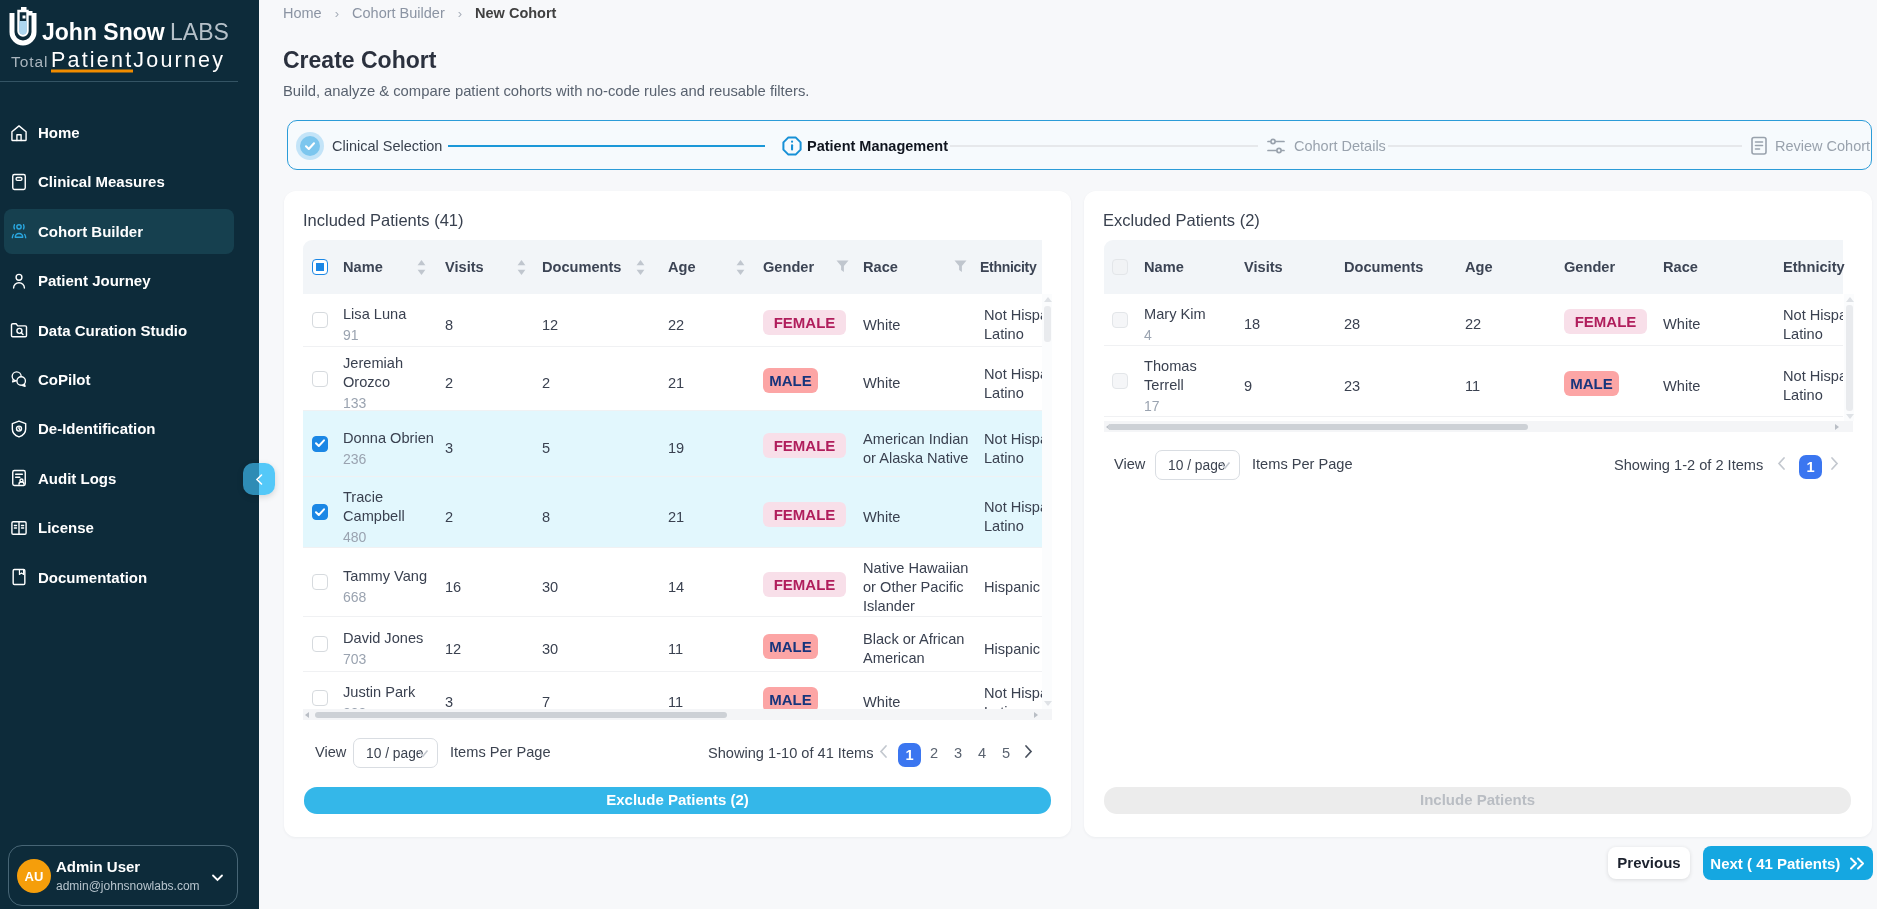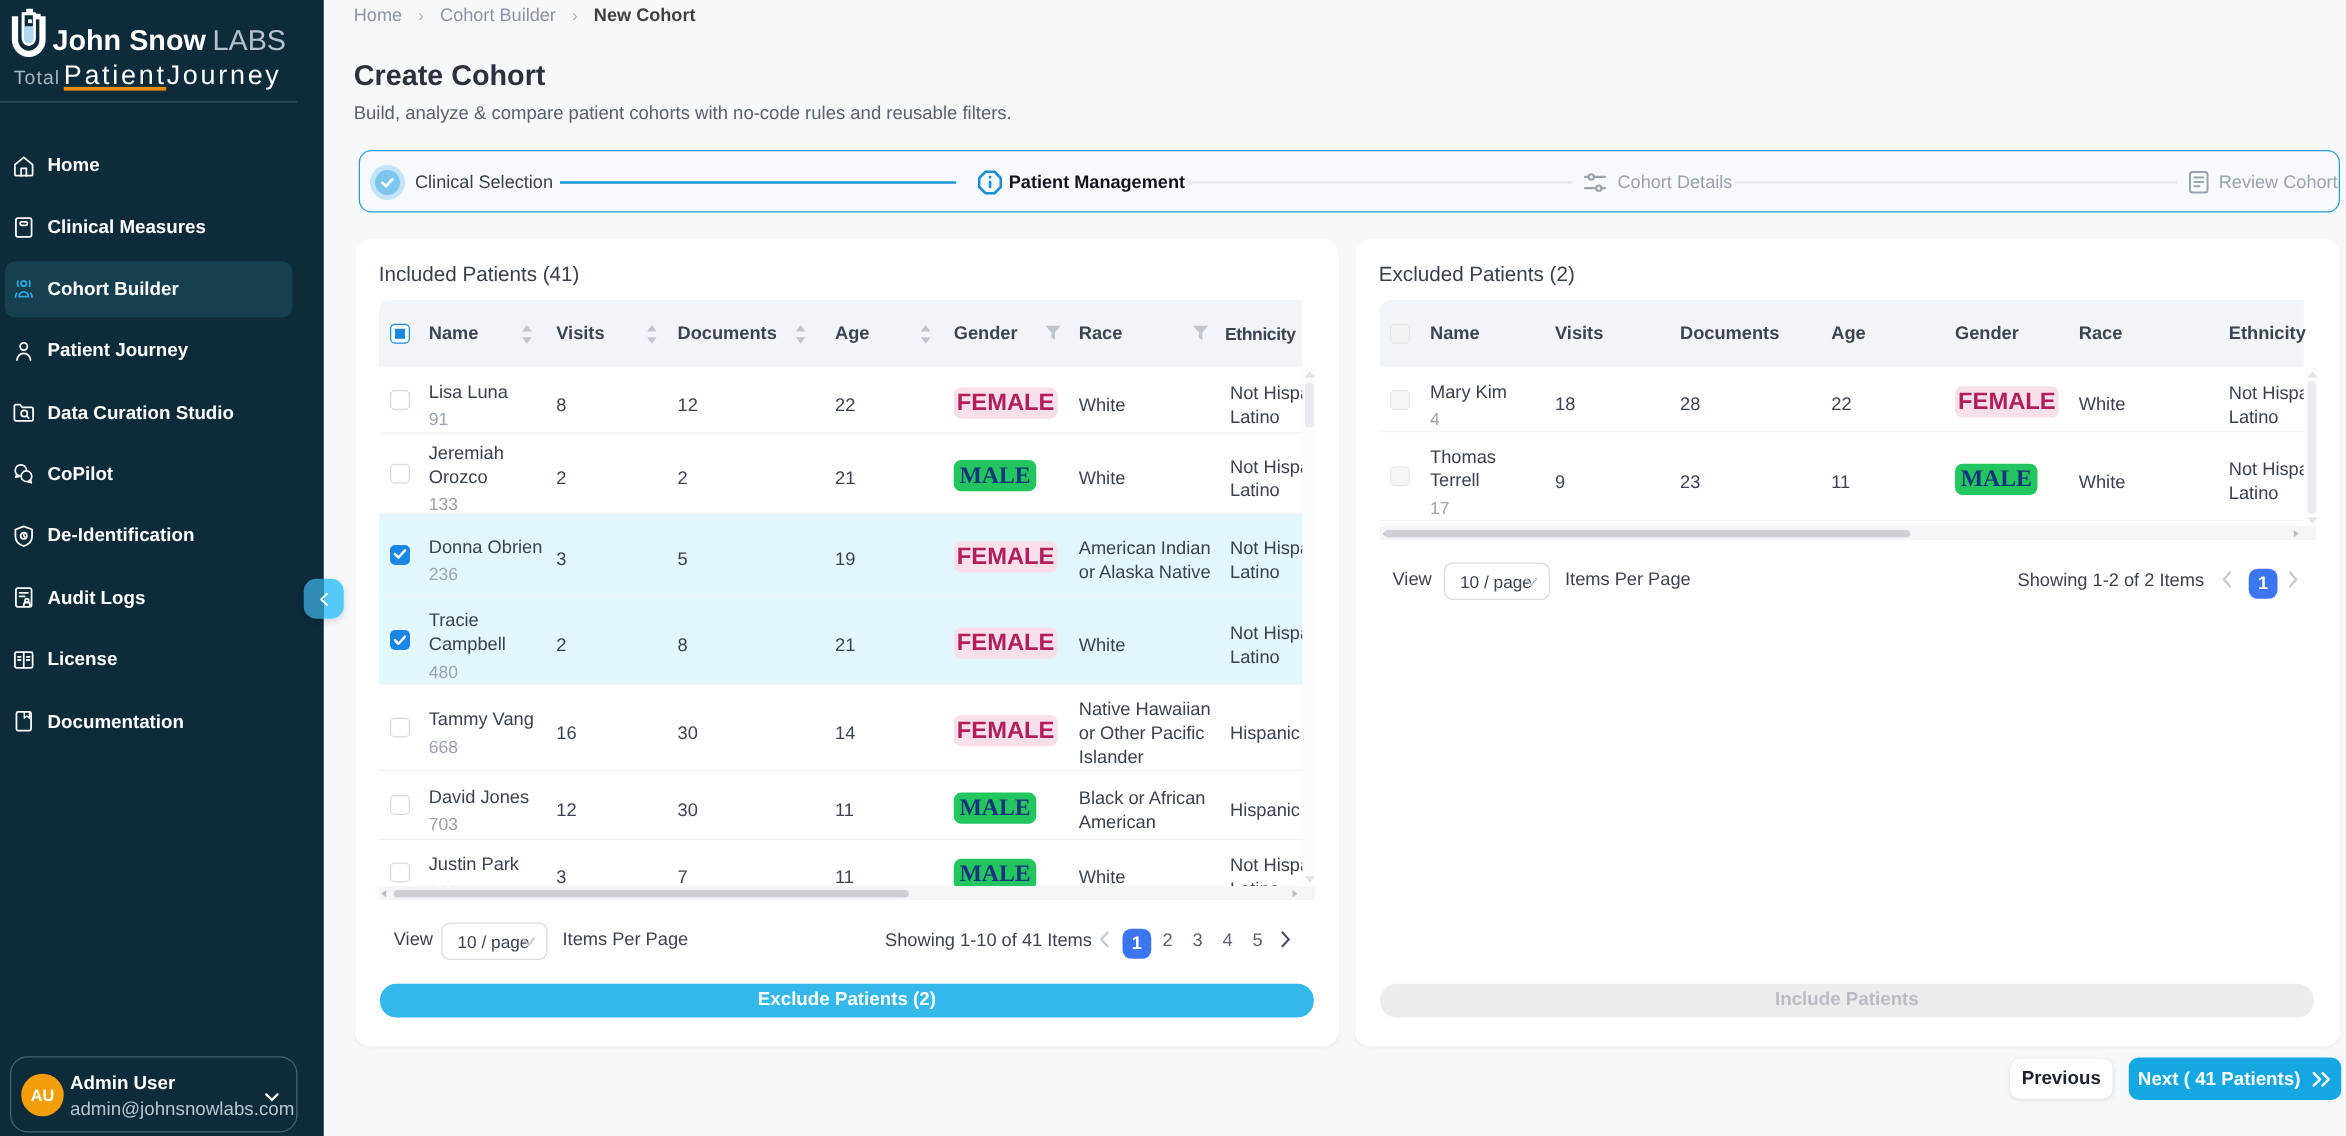--- a/index.html
+++ b/index.html
@@ -13,21 +13,21 @@
 #logo { position:absolute; left:7px; top:7px; }
 #divider { position:absolute; left:0; top:81px; width:238px; height:1px; background:rgba(125,160,180,.35); }
 .nav { position:absolute; left:4px; top:110px; width:251px; }
 .nav-item { position:relative; height:45px; margin-bottom:4.4px; display:flex; align-items:center; border-radius:8px; color:#fff; font-size:15px; font-weight:700; }
 .nav-item .nico { width:20px; height:20px; margin-left:5px; margin-right:9px; flex:none; }
 .nav-item.active { background:#16404f; width:230px; }
 .nav-chev { position:absolute; left:201px; top:16px; }
 #admincard { position:absolute; left:8px; top:845px; width:230px; height:61px; border:1px solid rgba(130,160,175,.5); border-radius:14px; }
 #avatar { position:absolute; left:8px; top:13px; width:34px; height:34px; border-radius:50%; background:#f59e0b; color:#fff; font-size:13px; font-weight:700; display:flex; align-items:center; justify-content:center; }
 #adminname { position:absolute; left:47px; top:12px; color:#fff; font-size:15px; font-weight:700; }
-#adminmail { position:absolute; left:47px; top:33px; color:#b7c4cd; font-size:15px; }
+#adminmail { position:absolute; left:47px; top:33px; color:#b7c4cd; font-size:12px; }
 #collapsebtn { position:absolute; left:243px; top:463px; width:32px; height:32px; border-radius:10px; background:linear-gradient(90deg,#2e8cb5 0 50%,#54c8f8 50% 100%); box-shadow:0 2px 6px rgba(0,0,0,.15); display:flex; align-items:center; justify-content:center; }
 
 
 #crumb { position:absolute; left:283px; top:5px; font-size:14.5px; color:#8b94a3; }
 #crumb b { color:#404040; }
 #crumb .sep { margin:0 13px; color:#a7aeb9; font-size:13px; }
 #pgtitle { position:absolute; left:283px; top:47px; font-size:23px; font-weight:700; color:#2b313e; }
 #pgsub { position:absolute; left:283px; top:83px; font-size:14.8px; color:#59626f; }
 
 
@@ -50,23 +50,23 @@
 .c1 { width:100px; flex:none; padding-left:6px; }
 .c2 { width:97px; flex:none; padding-left:8px; }
 .c3 { width:126px; flex:none; padding-left:8px; }
 .c4 { width:95px; flex:none; padding-left:8px; }
 .c5 { width:103px; flex:none; padding-left:8px; }
 .c6 { width:120px; flex:none; padding-left:5px; }
 .c7 { width:120px; flex:none; padding-left:6px; }
 .sub { color:#9aa3b0; font-size:14px; margin-top:2px; }
 .cb { width:16px; height:16px; border:1.5px solid #d6dade; border-radius:4px; background:#fff; }
 .cb.on { background:#1b87e5; border-color:#1b87e5; position:relative; }
-.badge { display:inline-block; padding:3px 0; width:83px; text-align:center; border-radius:6px; font-size:19px; font-weight:700; }
+.badge { display:inline-block; padding:3px 0; width:83px; text-align:center; border-radius:6px; font-size:15px; font-weight:700; }
 .badge.f { background:#f8dfe9; color:#b01e5c; }
-.badge.m { background:#22c55e; color:#17357c; width:66px;font-family:Liberation Serif, serif; }
+.badge.m { background:#fca5a5; color:#17357c; width:55px; }
 
 .tr .cb { position:relative; top:-5px; }
 .tr .badge { position:relative; top:-3px; }
 
 
 .hscroll { position:absolute; left:0; height:11px; background:#f4f5f7; }
 .hthumb { position:absolute; top:2.5px; height:6px; background:#cdd1d6; border-radius:3px; }
 .vscroll { position:absolute; width:10px; background:#fbfcfd; }
 
 .d0 { width:32px; flex:none; display:flex; justify-content:center; }

